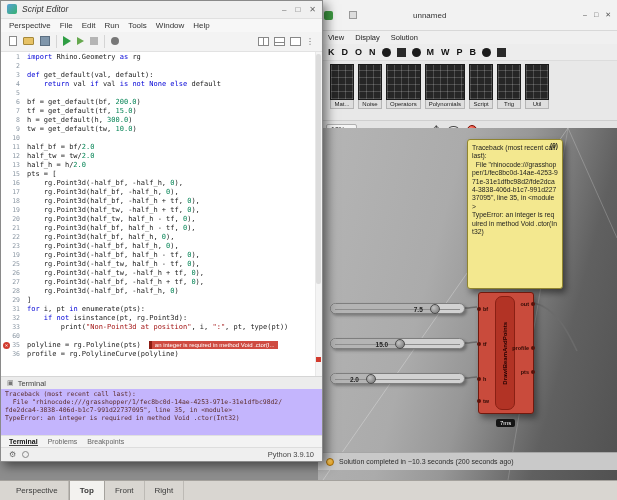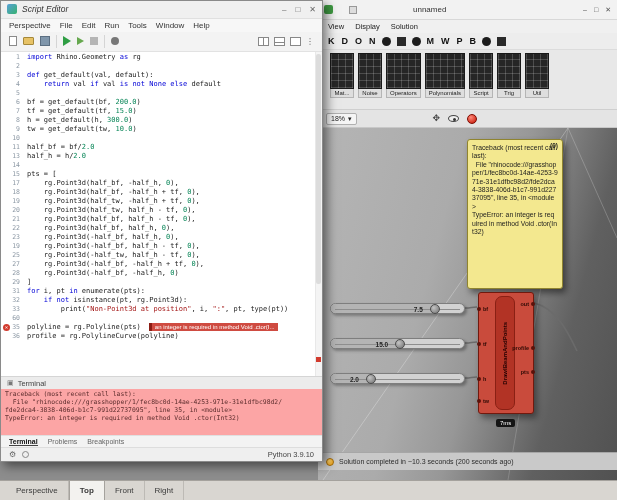--- a/index.html
+++ b/index.html
@@ -2,21 +2,21 @@
 <html><head>
 <meta charset="utf-8">
 <style>
   *{margin:0;padding:0;box-sizing:border-box;}
   html,body{width:617px;height:500px;}
   body{font-family:"Liberation Sans",sans-serif;background:#4f4f4f;overflow:hidden;}
   .screen{position:relative;width:617px;height:500px;overflow:hidden;background:#4f4f4f;}
 
   
   .gh-window{position:absolute;left:318px;top:0;width:299px;height:480px;background:#ececec;z-index:1;}
-  .gh-titlebar{height:20px;display:flex;align-items:center;gap:16px;padding:0 6px;background:#f2f2f2;border-bottom:1px solid #d8d8d8;}
+  .gh-titlebar{height:31px;display:flex;align-items:center;gap:16px;padding:0 6px;background:#f2f2f2;border-bottom:1px solid #d8d8d8;}
   .gh-appicon{width:9px;height:9px;border-radius:2px;background:#3f9b43;}
   .gh-docicon{width:8px;height:8px;background:#ddd;border:1px solid #999;}
   .gh-title{margin-left:40px;font-size:8px;color:#333;}
   .gh-winbtns{margin-left:auto;display:flex;gap:7px;color:#555;font-size:7px;}
   .gh-menubar{height:13px;display:flex;gap:11px;align-items:center;padding:0 10px;background:#f0f0f0;font-size:7.5px;color:#222;}
   .gh-toolbar{height:17px;display:flex;align-items:center;gap:6px;padding:0 10px;background:#ededed;border-bottom:1px solid #dcdcdc;}
   .gh-letter{font-size:9px;font-weight:bold;color:#111;}
   .gh-circle{width:9px;height:9px;border-radius:50%;background:#1c1c1c;}
   .gh-sq{width:9px;height:9px;background:#2a2a2a;}
   .gh-palette{height:60px;background:#e8e8e8;border-bottom:1px solid #cfcfcf;display:flex;gap:4px;padding:3px 4px 0 12px;}
@@ -110,21 +110,21 @@
   .tok-kw{color:#0000d6;}
   .tok-str{color:#a31515;}
   .tok-num{color:#098658;}
   .err-chip{margin-left:8px;background:#cf4b41;border-left:3px solid #8c1d14;color:#fff;font-size:6px;line-height:8px;padding:0 3px;
     font-family:"Liberation Sans",sans-serif;white-space:nowrap;}
   .ed-scrollbar{position:absolute;right:0;top:0;width:7px;height:326px;background:#f4f4f4;border-left:1px solid #e8e8e8;}
   .ed-scrollthumb{position:absolute;right:1px;top:2px;width:5px;height:230px;background:#dcdcdc;border-radius:2px;}
   .ed-scrollerr{position:absolute;right:1px;top:305px;width:5px;height:5px;background:#d23b2e;}
   .term-header{height:13px;display:flex;align-items:center;gap:4px;padding:0 6px;background:#ececec;border-top:1px solid #d5d5d5;font-size:7.5px;color:#444;}
   .term-header .glyph{font-size:7px;color:#777;}
-  .term-out{height:46px;background:#fca5a5;padding:1px 4px;font-family:"DejaVu Sans Mono",monospace;font-size:6.4px;line-height:8px;color:#5c2d2d;overflow:hidden;}
+  .term-out{height:46px;background:#c4b5fd;padding:1px 4px;font-family:"DejaVu Sans Mono",monospace;font-size:6.4px;line-height:8px;color:#5c2d2d;overflow:hidden;}
   .term-out div{white-space:pre;}
   .term-tabs{height:12px;display:flex;gap:10px;align-items:center;padding:0 8px;background:#f3f3f3;border-top:1px solid #e0e0e0;font-size:7px;color:#666;}
   .terminal-tab.active{color:#111;font-weight:bold;border-bottom:1px solid #444;}
   .ed-statusbar{height:14px;display:flex;align-items:center;gap:6px;padding:0 8px;background:#efefef;border-top:1px solid #ddd;font-size:7.5px;color:#444;}
   .ed-status-right{margin-left:auto;}
   .gear{font-size:8px;color:#666;}
   .dotic{width:7px;height:7px;border-radius:50%;border:1px solid #888;}
 </style>
 </head>
 <body>
@@ -376,32 +376,36 @@
           </div>
           <div class="code-line">
             <span class="gutter"><span>10</span></span>
             <span class="code-text"></span>
           </div>
           <div class="code-line">
             <span class="gutter"><span>11</span></span>
             <span class="code-text">half_bf = bf/<span class="tok-num">2.0</span></span>
           </div>
           <div class="code-line">
+            <span class="gutter"><span>12</span></span>
+            <span class="code-text">half_tw = tw/<span class="tok-num">2.0</span></span>
+          </div>
+          <div class="code-line">
             <span class="gutter"><span>13</span></span>
             <span class="code-text">half_h = h/<span class="tok-num">2.0</span></span>
           </div>
           <div class="code-line">
-            <span class="gutter"><span>14</span></span>
-            <span class="code-text"></span>
-          </div>
-          <div class="code-line">
             <span class="gutter"><span>15</span></span>
             <span class="code-text">pts = [</span>
           </div>
           <div class="code-line">
+            <span class="gutter"><span>16</span></span>
+            <span class="code-text">    rg.Point3d(-half_bf, -half_h, <span class="tok-num">0</span>),</span>
+          </div>
+          <div class="code-line">
             <span class="gutter"><span>17</span></span>
             <span class="code-text">    rg.Point3d(half_bf, -half_h, <span class="tok-num">0</span>),</span>
           </div>
           <div class="code-line">
             <span class="gutter"><span>18</span></span>
             <span class="code-text">    rg.Point3d(half_bf, -half_h + tf, <span class="tok-num">0</span>),</span>
           </div>
           <div class="code-line">
             <span class="gutter"><span>19</span></span>
             <span class="code-text">    rg.Point3d(half_tw, -half_h + tf, <span class="tok-num">0</span>),</span>
@@ -422,20 +426,24 @@
             <span class="gutter"><span>23</span></span>
             <span class="code-text">    rg.Point3d(-half_bf, half_h, <span class="tok-num">0</span>),</span>
           </div>
           <div class="code-line">
             <span class="gutter"><span>19</span></span>
             <span class="code-text">    rg.Point3d(-half_bf, half_h - tf, <span class="tok-num">0</span>),</span>
           </div>
           <div class="code-line">
             <span class="gutter"><span>25</span></span>
             <span class="code-text">    rg.Point3d(-half_tw, half_h - tf, <span class="tok-num">0</span>),</span>
+          </div>
+          <div class="code-line">
+            <span class="gutter"><span>26</span></span>
+            <span class="code-text">    rg.Point3d(-half_tw, -half_h + tf, <span class="tok-num">0</span>),</span>
           </div>
           <div class="code-line">
             <span class="gutter"><span>27</span></span>
             <span class="code-text">    rg.Point3d(-half_bf, -half_h + tf, <span class="tok-num">0</span>),</span>
           </div>
           <div class="code-line">
             <span class="gutter"><span>28</span></span>
             <span class="code-text">    rg.Point3d(-half_bf, -half_h, <span class="tok-num">0</span>)</span>
           </div>
           <div class="code-line">

